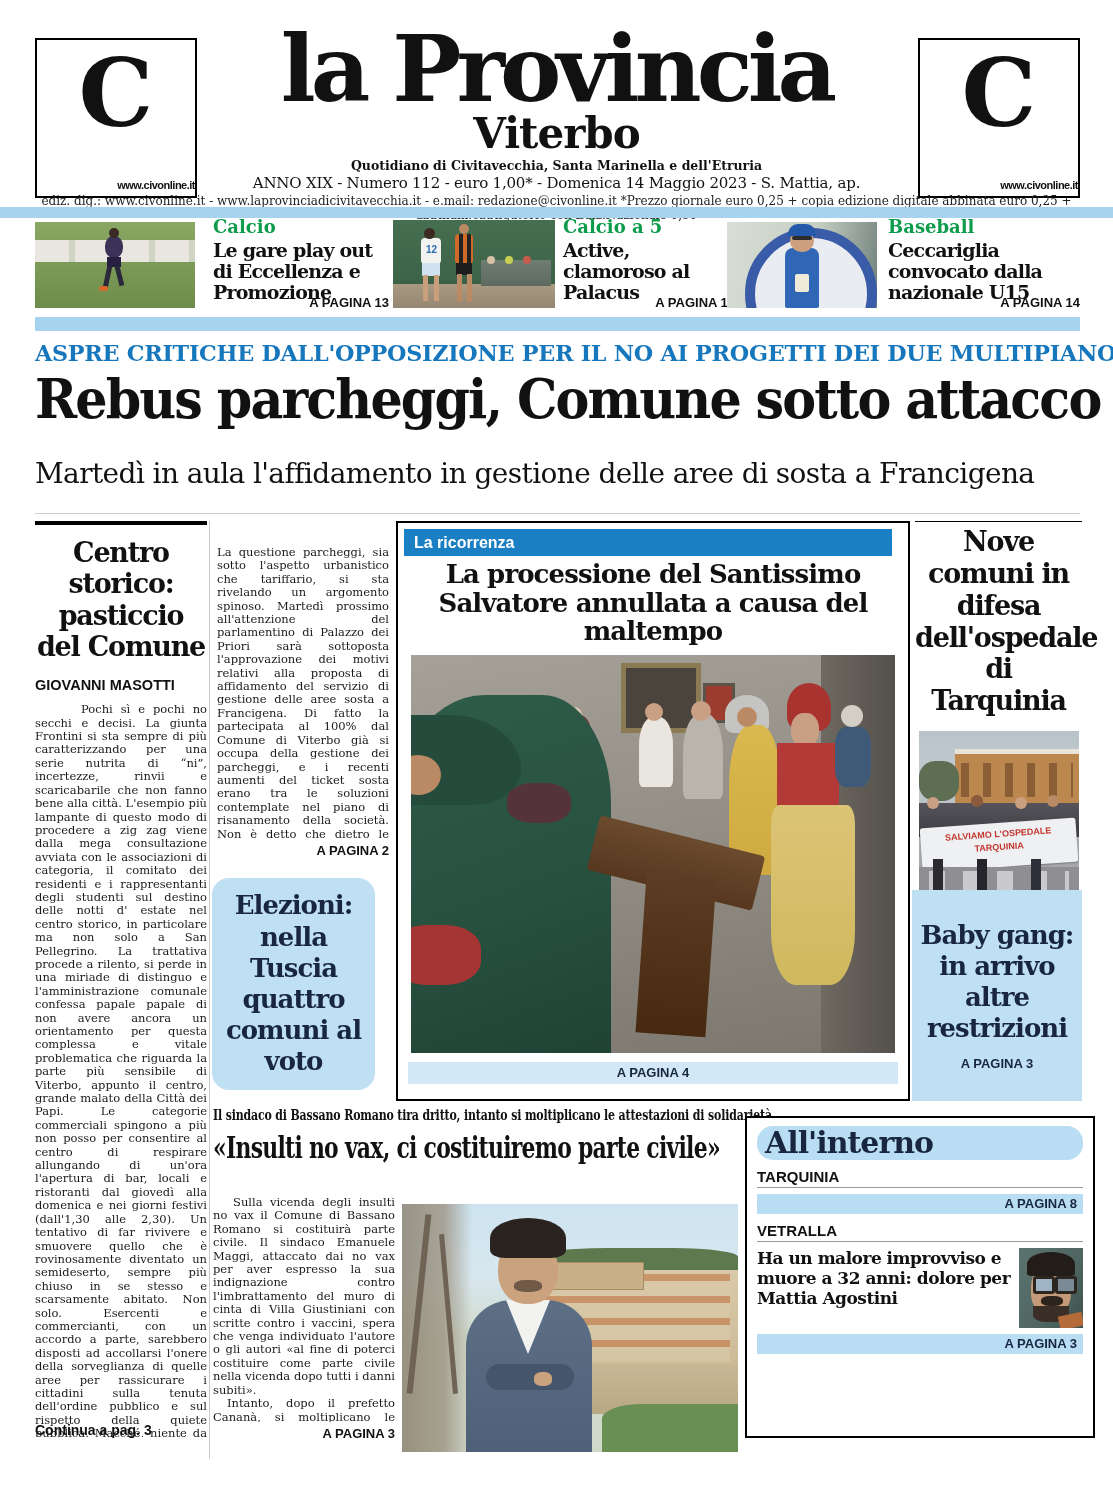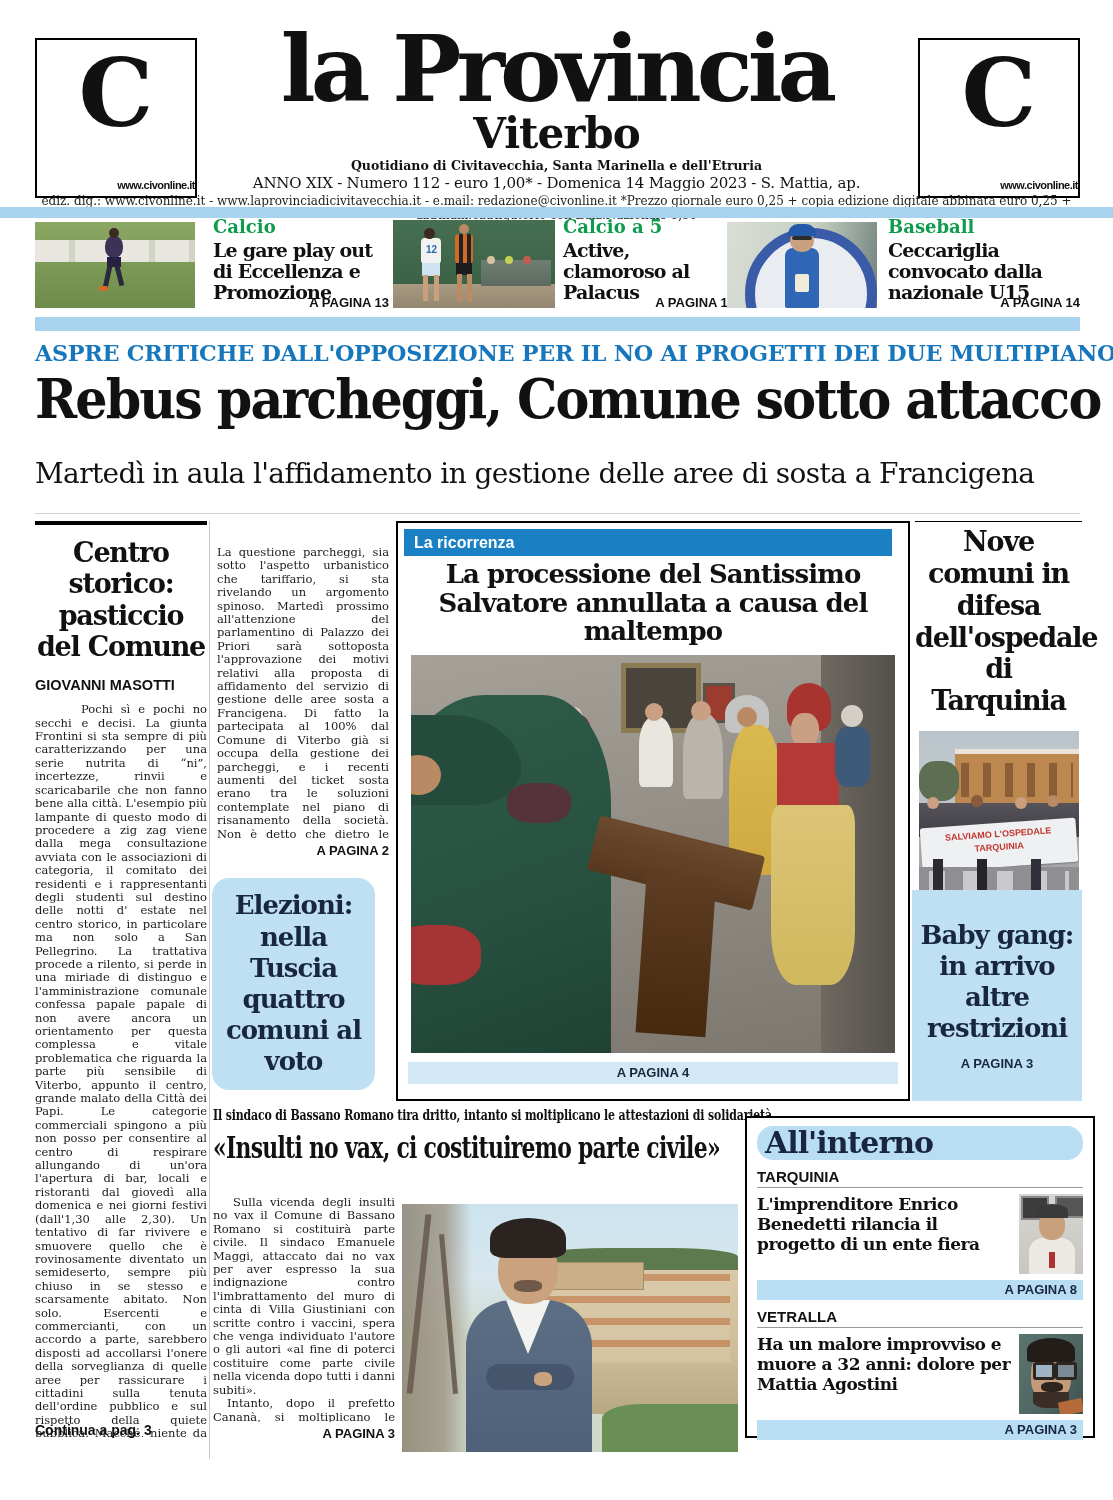--- a/index.html
+++ b/index.html
@@ -304,32 +304,20 @@
     <div class="ph-el" style="left:132px;top:168px;width:18px;height:14px;background:#caa27e;border-radius:40%;"></div>
     <div class="ph-el" style="left:96px;top:30px;width:60px;height:70px;background:#caa27e;border-radius:50% 50% 45% 45%;"></div>
     <div class="ph-el" style="left:88px;top:14px;width:76px;height:40px;background:#2b2320;border-radius:50% 50% 20% 20%;"></div>
     <div class="ph-el" style="left:112px;top:76px;width:28px;height:12px;background:#4a3a30;border-radius:40%;opacity:.7;"></div>
   </div>
 
   <div class="int-box">
     <div class="int-title-bar">All'interno</div>
 
     <div class="int-sec">TARQUINIA</div>
-    <div class="int-row">
-      <div class="int-head">L'imprenditore Enrico Benedetti rilancia il progetto di un ente fiera</div>
-      <div class="int-photo">
-        <div class="ph-el" style="inset:0;background:linear-gradient(#d8d6d2,#c8c6c0);"></div>
-        <div class="ph-el" style="left:2px;top:2px;width:24px;height:20px;background:#3c3c3c;border:2px solid #888;"></div>
-        <div class="ph-el" style="left:36px;top:2px;width:26px;height:18px;background:#565656;border:2px solid #888;"></div>
-        <div class="ph-el" style="left:10px;top:44px;width:46px;height:40px;background:#ece9e4;border-radius:14px 14px 0 0;"></div>
-        <div class="ph-el" style="left:20px;top:16px;width:26px;height:30px;background:#c9a07c;border-radius:45%;"></div>
-        <div class="ph-el" style="left:17px;top:10px;width:32px;height:14px;background:#3a3a3a;border-radius:50% 50% 0 0;"></div>
-        <div class="ph-el" style="left:30px;top:58px;width:6px;height:16px;background:#b03030;"></div>
-      </div>
-    </div>
     <div class="int-ref-bar">A PAGINA 8</div>
 
     <div class="int-sec">VETRALLA</div>
     <div class="int-row">
       <div class="int-head">Ha un malore improvviso e muore a 32 anni: dolore per Mattia Agostini</div>
       <div class="int-photo">
         <div class="ph-el" style="inset:0;background:linear-gradient(120deg,#5c7470 0%,#4e6562 60%,#3e524f 100%);"></div>
         <div class="ph-el" style="left:12px;top:16px;width:40px;height:50px;background:#c49a78;border-radius:45% 45% 40% 40%;"></div>
         <div class="ph-el" style="left:8px;top:4px;width:48px;height:24px;background:#231d1a;border-radius:50% 50% 10% 10%;"></div>
         <div class="ph-el" style="left:14px;top:28px;width:16px;height:12px;border:3px solid #2c2620;border-radius:3px;background:#9fb4c4;"></div>

